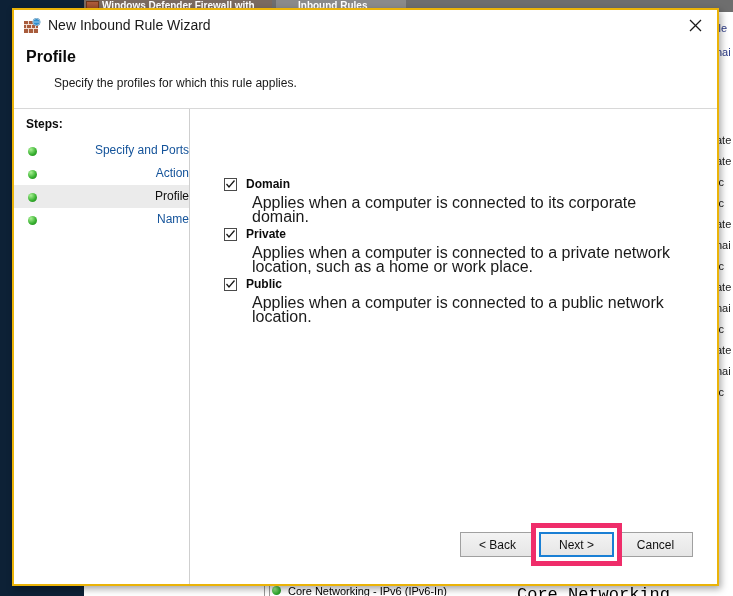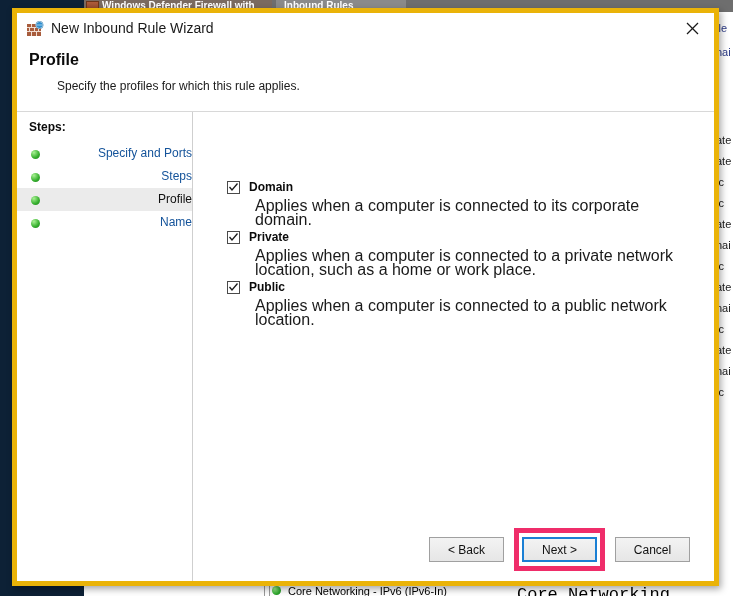--- a/index.html
+++ b/index.html
@@ -13,21 +13,21 @@
 
   
   #bg-window{position:absolute;inset:0;background:#0d2136;}
   #bg-header{position:absolute;left:84px;top:0;width:649px;height:12px;background:#6e6e6e;}
   #bg-tab-left{position:absolute;left:84px;top:0;width:188px;height:12px;background:#7a6a60;
     color:#fff;font-size:10px;font-weight:bold;line-height:12px;padding-left:18px;
     box-sizing:border-box;white-space:nowrap;overflow:hidden;}
   #bg-tab-left .ficon{position:absolute;left:2px;top:1px;width:13px;height:10px;
     background:linear-gradient(#b05c3a,#8d4528);border:1px solid #6e3418;box-sizing:border-box;}
   #bg-tab-right{position:absolute;left:276px;top:0;width:130px;height:12px;background:#8a8a8a;
-    color:#fff;font-size:10px;font-weight:bold;line-height:12px;padding-left:8px;
+    color:#fff;font-size:10px;font-weight:bold;line-height:12px;padding-left:22px;
     box-sizing:border-box;white-space:nowrap;overflow:hidden;}
 
   #bg-body{position:absolute;left:84px;top:12px;width:649px;height:584px;background:#fff;}
   #bg-right-pane{position:absolute;left:711px;top:12px;width:22px;height:572px;background:#fff;}
   #bg-right-divider{position:absolute;left:711px;top:12px;width:1px;height:572px;background:#9a9a9a;}
   .bg-frag{position:absolute;left:716px;font-size:11px;color:#1a1a1a;white-space:nowrap;}
   .bg-frag.blue{color:#2b3a86;}
 
   #bg-gray-area{position:absolute;left:84px;top:92px;width:627px;height:492px;background:#efefef;}
   #bg-bottom-row{position:absolute;left:264px;top:580px;width:447px;height:16px;background:#fff;
@@ -36,21 +36,21 @@
   #bg-bottom-row .cellB{position:absolute;left:253px;top:4px;font-size:17px;white-space:nowrap;font-family:Liberation Mono, monospace;}
   #bg-bottom-row .cellC{position:absolute;left:422px;top:16px;font-size:14px;white-space:nowrap;}
   #bg-bottom-dot{position:absolute;left:8px;top:5px;width:9px;height:9px;border-radius:50%;
     background:radial-gradient(circle at 32% 30%,#9cf08a,#2da82d 62%,#1c7a1c);}
   #bg-bottom-tick{position:absolute;left:264px;top:580px;width:4px;height:16px;
     border-left:1px solid #9a9a9a;border-right:1px solid #9a9a9a;}
 
   
   #dialog{
     position:absolute;left:12px;top:8px;width:707px;height:578px;
-    background:#4c1d95;border:5px solid #eab308;box-sizing:border-box;
+    background:#4c1d95;border:2px solid #eab308;box-sizing:border-box;
     box-shadow:2px 3px 7px rgba(0,0,0,.35);
   }
   #titlebar{position:relative;height:32px;background:#fff;}
   #title-icon{position:absolute;left:10px;top:8px;width:18px;height:16px;}
   #title-text{position:absolute;left:34px;top:7px;font-size:14px;color:#1a1a1a;
     font-family:"Liberation Sans", sans-serif;}
   #close-btn{position:absolute;right:0;top:0;width:44px;height:30px;
     display:flex;align-items:center;justify-content:center;cursor:default;}
   #close-btn svg{display:block;}
 
@@ -74,21 +74,21 @@
   #options{position:absolute;left:34px;top:68px;right:18px;}
   .opt{position:relative;margin-bottom:3px;}
   .opt-row{position:relative;height:18px;}
   .cb{position:absolute;left:0;top:1px;width:13px;height:13px;border:1px solid #4a4a4a;
     background:#fff;box-sizing:border-box;}
   .cb svg{position:absolute;left:1px;top:1px;}
   .opt-label{position:absolute;left:22px;top:0;font-size:12px;font-weight:bold;color:#0b0b0b;}
   .opt-desc{margin:1px 0 0 28px;font-size:16px;color:#1a1a1a;line-height:14px;max-width:430px;}
 
   #footer{position:absolute;left:0;right:0;bottom:0;height:56px;}
-  #btn-row{position:absolute;right:24px;top:12px;display:flex;gap:18px;padding-left:20px;}
+  #btn-row{position:absolute;right:24px;top:4px;display:flex;gap:4px;padding-left:20px;}
   .btn{width:75px;height:25px;background:linear-gradient(#f3f3f3,#e6e6e6);
     border:1px solid #a0a0a0;box-sizing:border-box;font-size:12px;color:#111;
     font-family:"Liberation Sans", sans-serif;cursor:default;
     display:flex;align-items:center;justify-content:center;}
   .btn.focused{border:2px solid #1a7fd4;}
   #next-wrap{position:relative;}
   #next-highlight{position:absolute;left:-8px;top:-9px;width:91px;height:43px;
     border:5px solid #ef2d6a;box-sizing:border-box;pointer-events:none;}
 </style>
 </head>
@@ -176,21 +176,21 @@
 
     <div id="steps">
       <div id="steps-title">Steps:</div>
       <div id="steps-list">
         <div class="step">
           <span class="bullet"></span>
           <span>Specify and Ports</span>
         </div>
         <div class="step">
           <span class="bullet"></span>
-          <span>Steps</span>
+          <span>Action</span>
         </div>
         <div class="step active">
           <span class="bullet"></span>
           <span>Profile</span>
         </div>
         <div class="step">
           <span class="bullet"></span>
           <span>Name</span>
         </div>
       </div>

